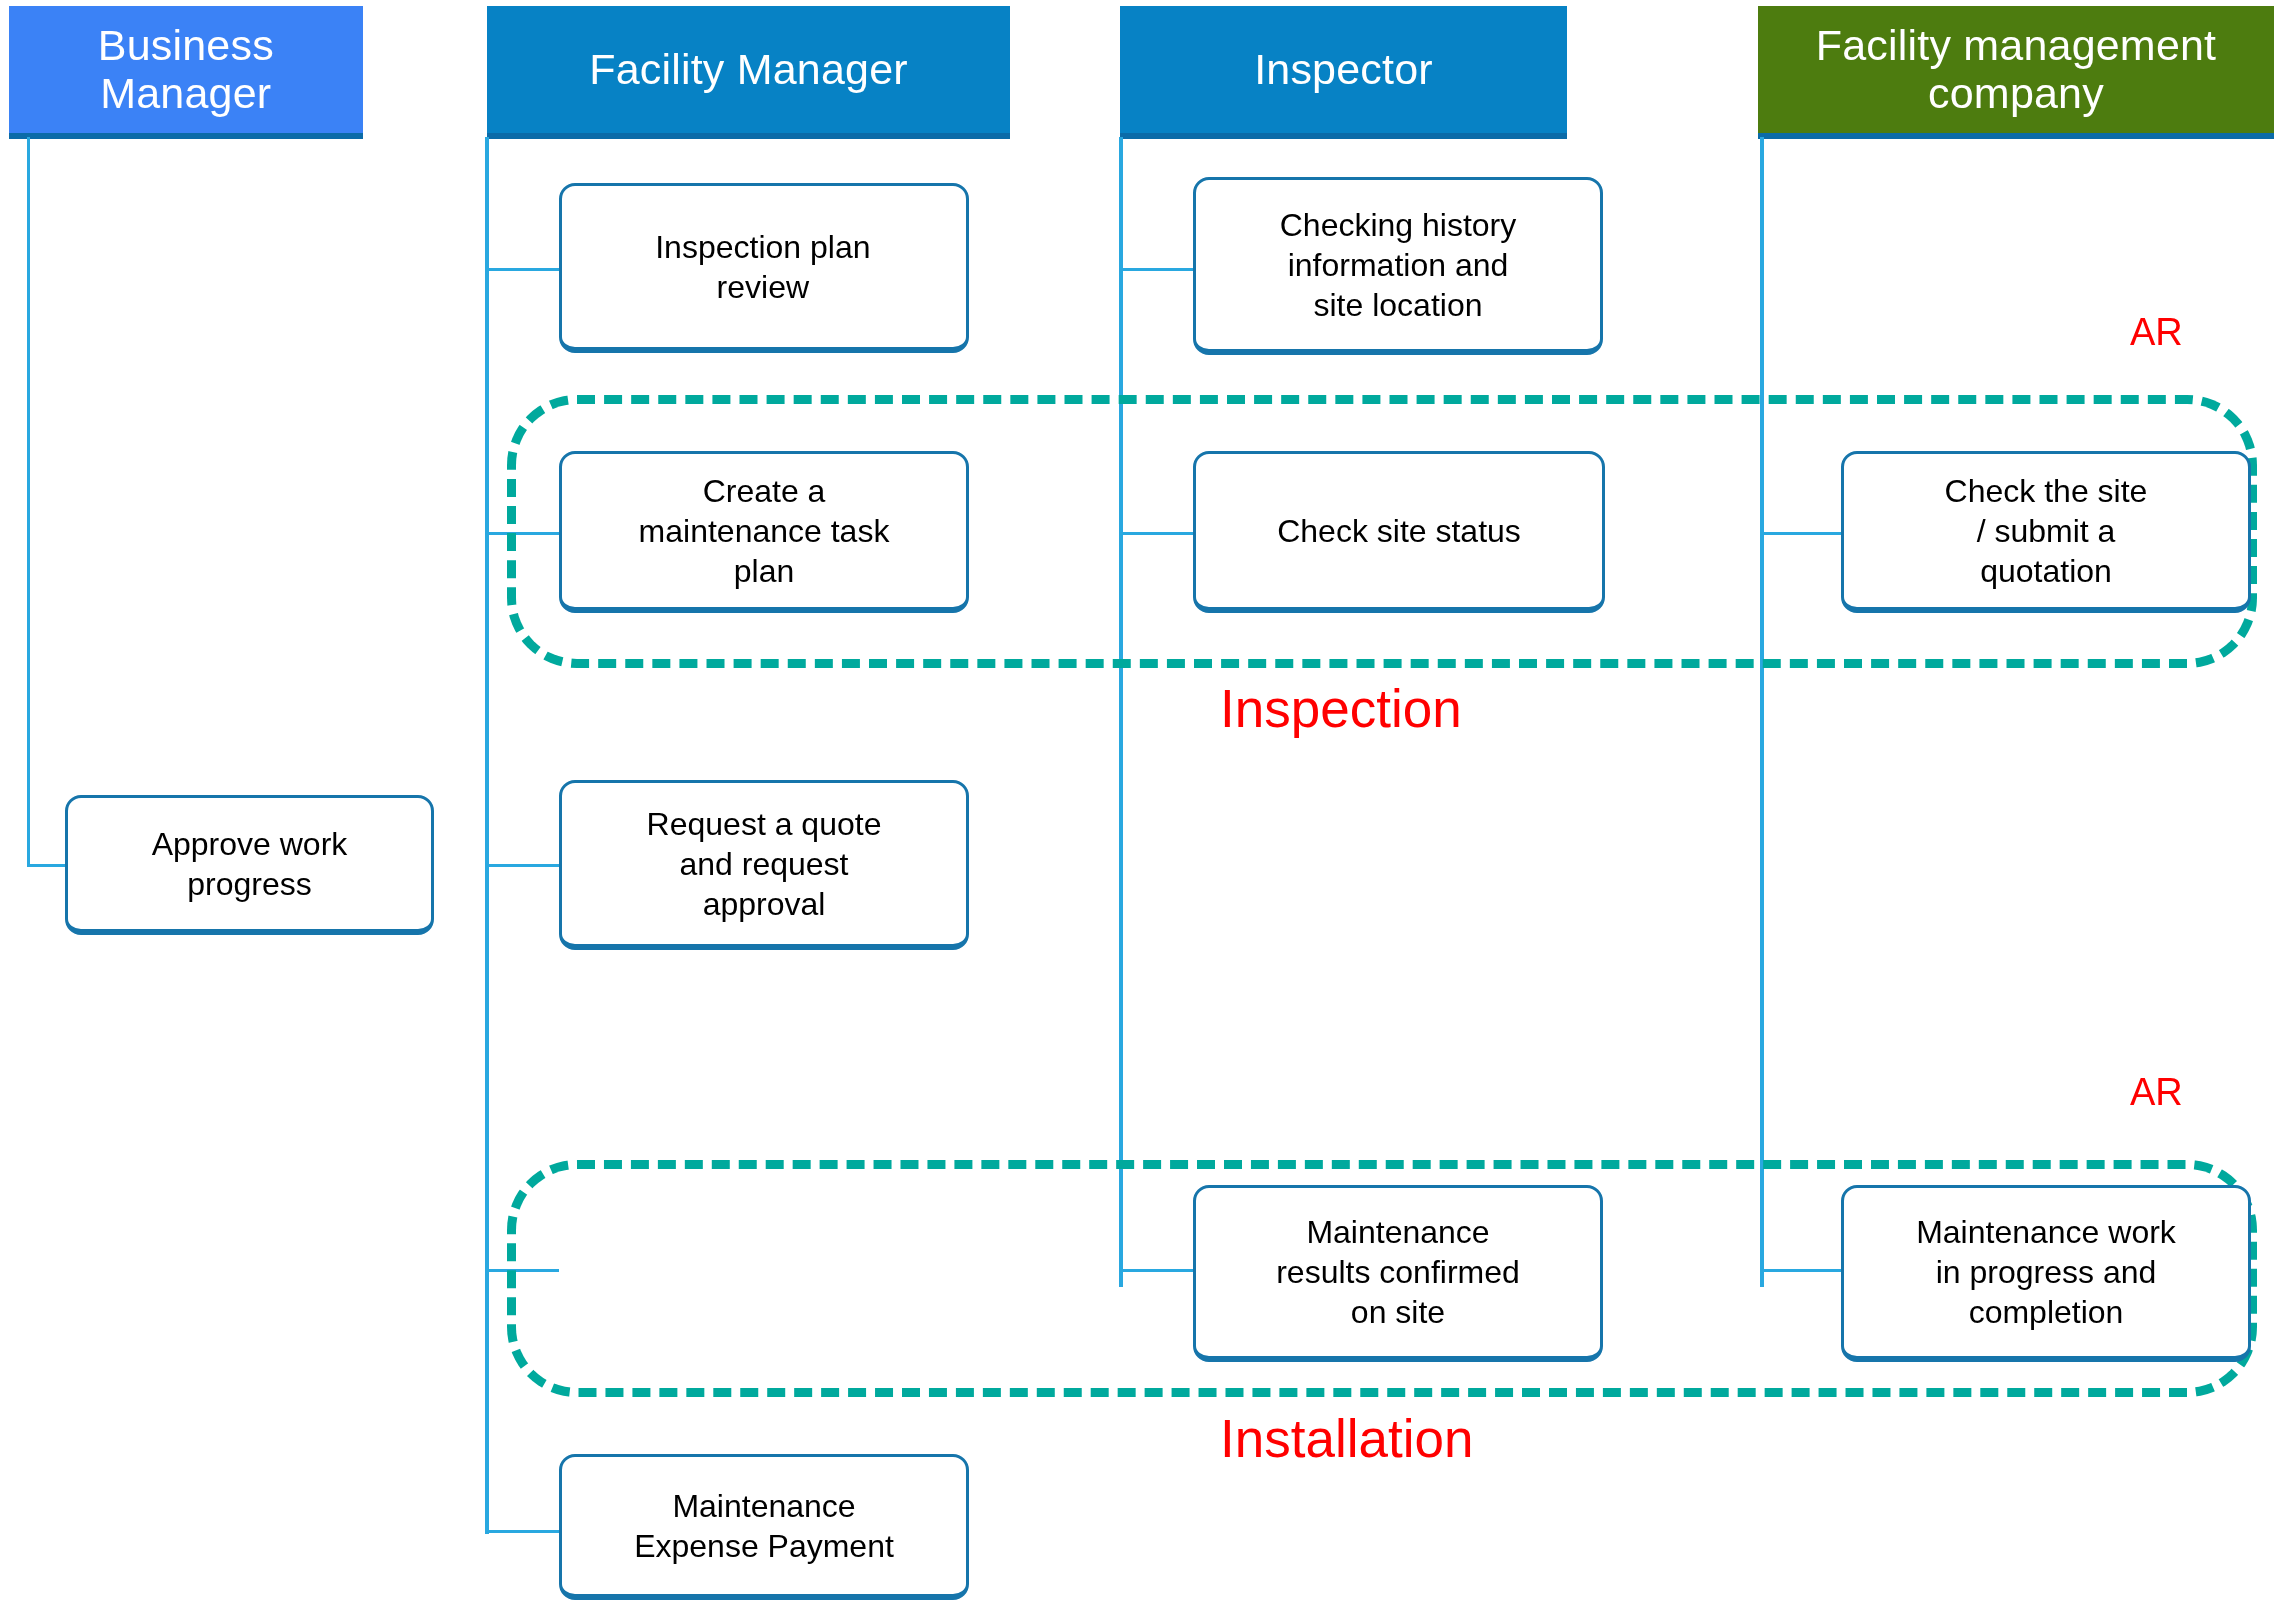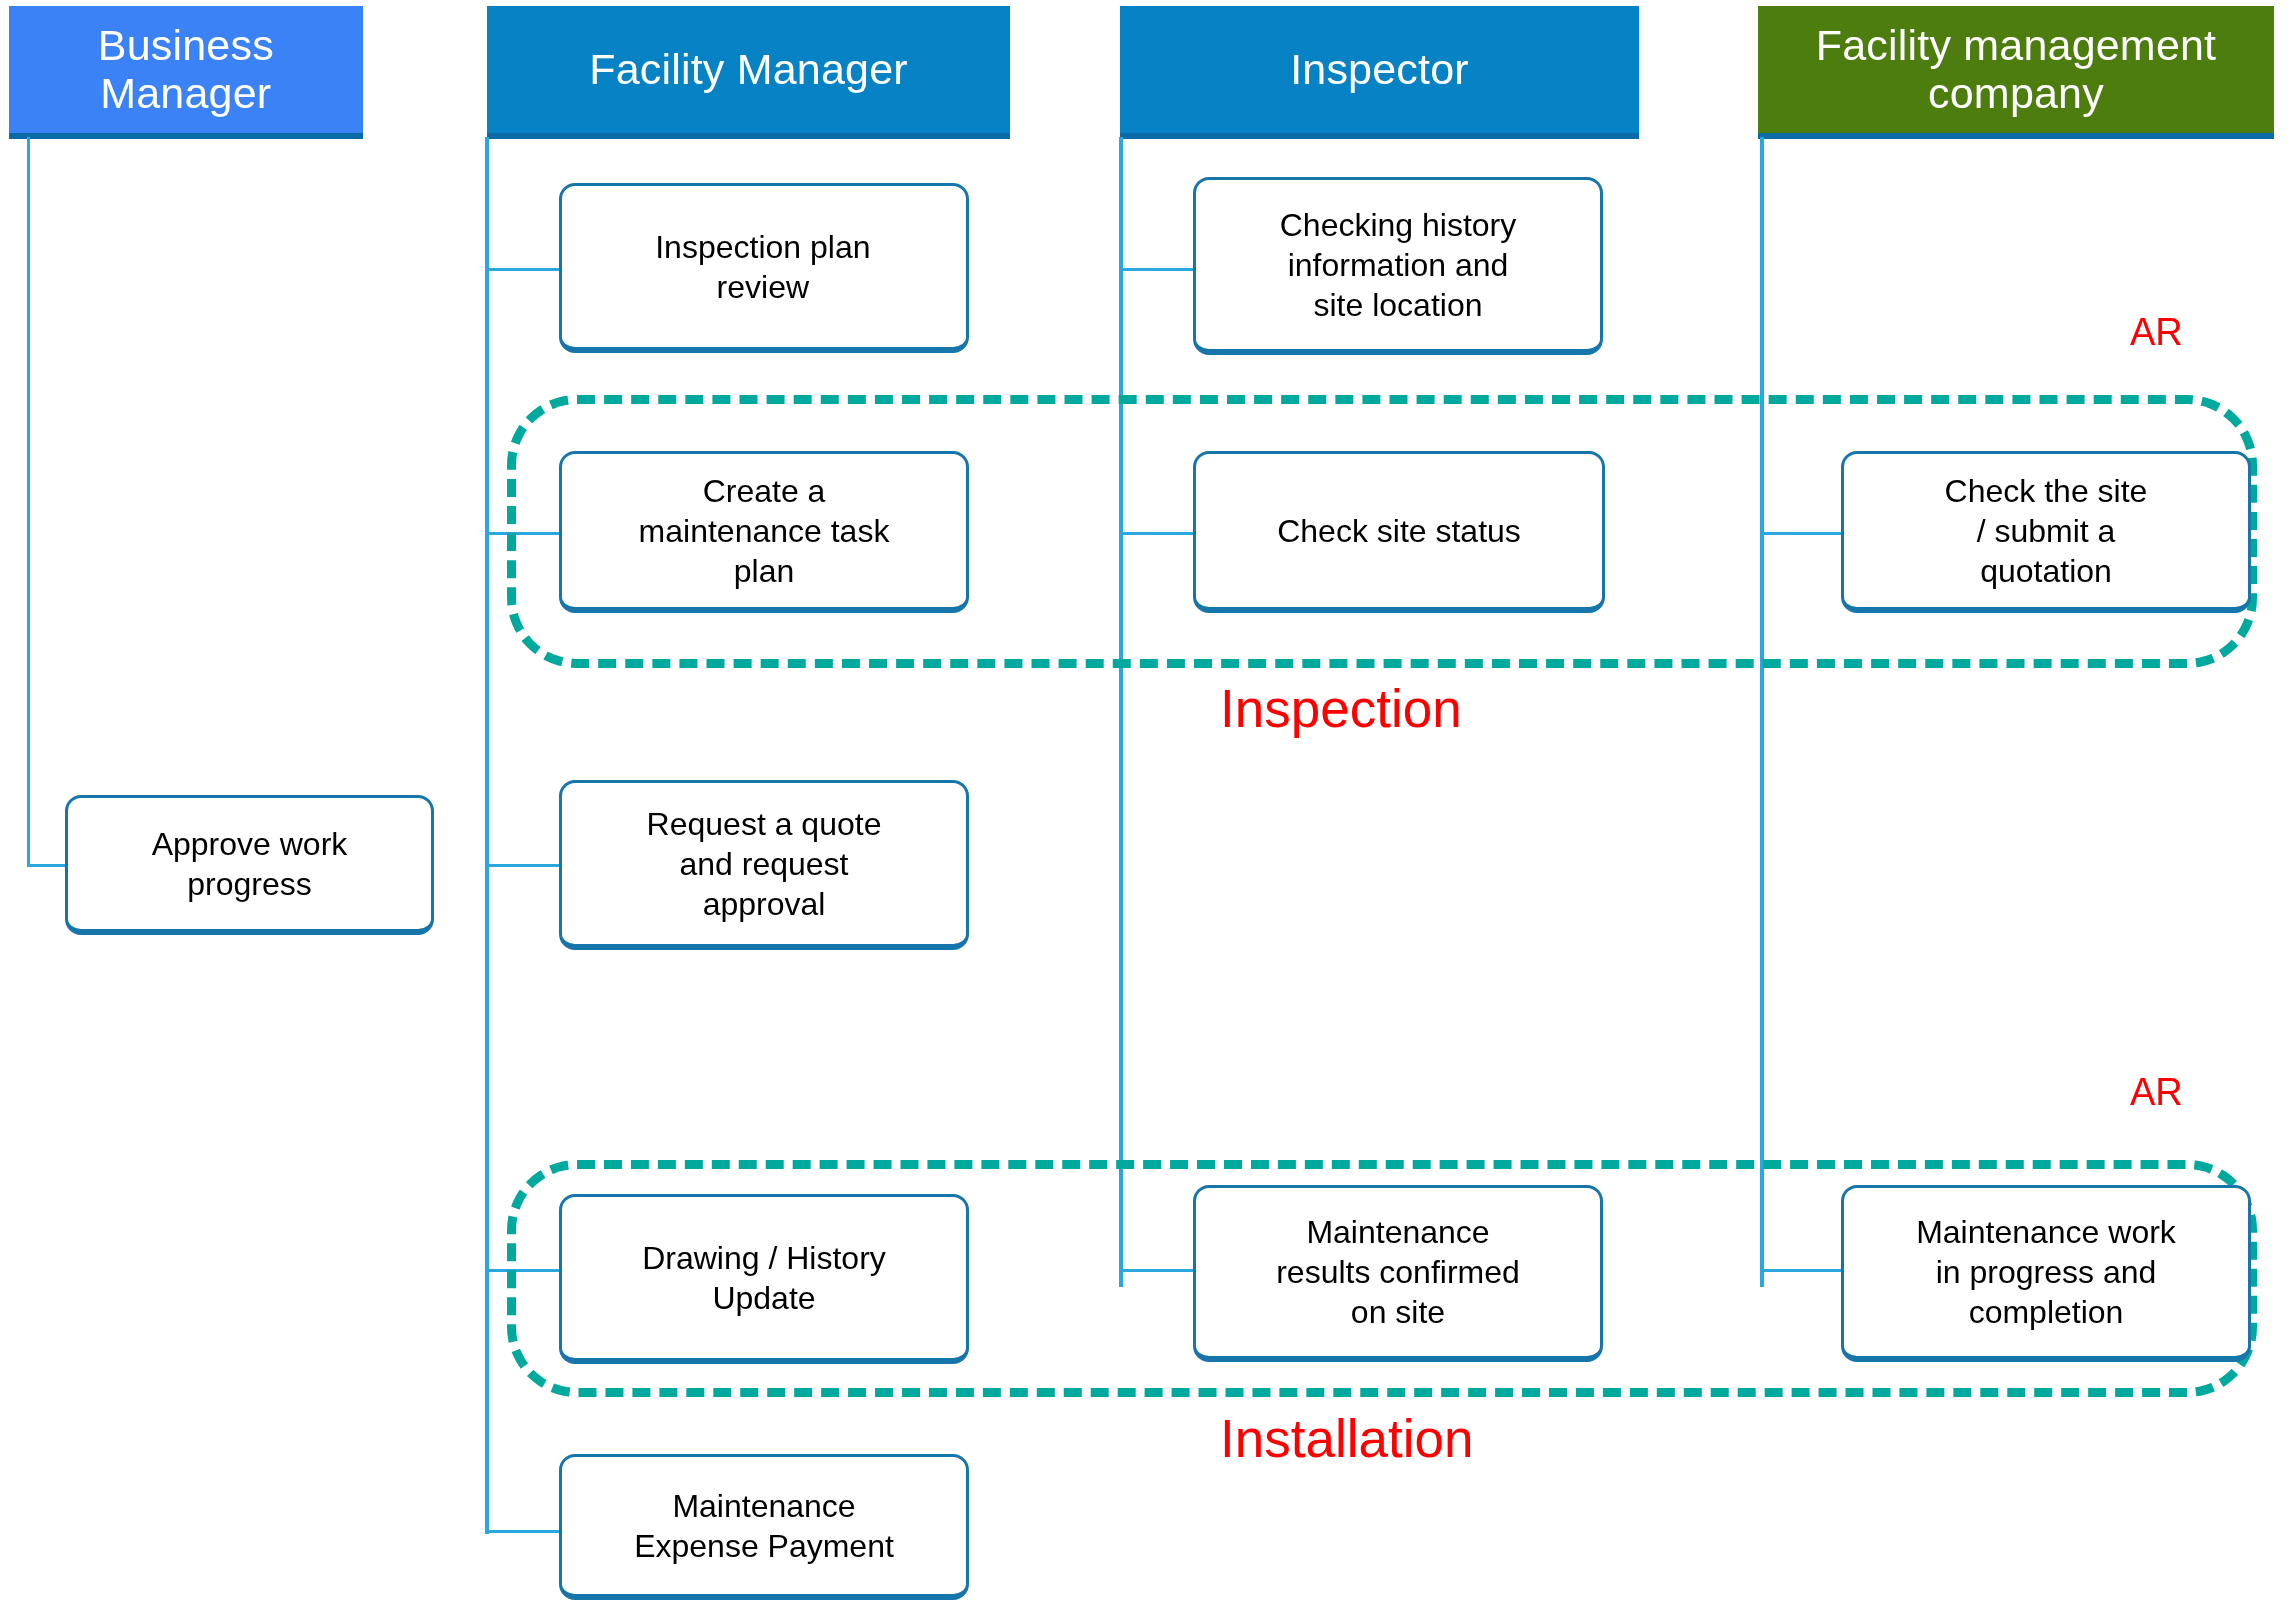--- a/index.html
+++ b/index.html
@@ -99,21 +99,21 @@
 
   <div class="lane-header" style="left: 8.8px; top: 5.9px; width: 354px; height: 133px; background: #3b82f6; border-bottom-color: rgb(11, 107, 168); color: rgb(255, 255, 255);">
     <span style="white-space:pre-line;">Business
 Manager</span>
   </div>
 
   <div class="lane-header" style="left: 487px; top: 5.9px; width: 523px; height: 133px; background: rgb(7, 130, 197); border-bottom-color: rgb(11, 107, 168); color: rgb(255, 255, 255);">
     <span style="white-space:pre-line;">Facility Manager</span>
   </div>
 
-  <div class="lane-header" style="left: 1120px; top: 5.9px; width: 519px; height: 133px; background: rgb(7, 130, 197); border-bottom-color: rgb(11, 107, 168); color: rgb(255, 255, 255);">
+  <div class="lane-header" style="left: 1120px; top: 5.9px; width: 447px; height: 133px; background: rgb(7, 130, 197); border-bottom-color: rgb(11, 107, 168); color: rgb(255, 255, 255);">
     <span style="white-space:pre-line;">Inspector</span>
   </div>
 
   <div class="lane-header" style="left: 1758px; top: 5.9px; width: 516px; height: 133px; background: #4d7c0f; border-bottom-color: rgb(11, 107, 168); color: rgb(255, 255, 255);">
     <span style="white-space:pre-line;">Facility management
 company</span>
   </div>
 
   <div class="vline" style="left: 26.5px; top: 137px; height: 730px; background: rgb(41, 168, 224);"></div>
   <div class="vline" style="left: 485px; top: 137px; height: 1397px; background: rgb(41, 168, 224);"></div>
@@ -169,24 +169,20 @@
     <span style="white-space:pre-line;">Approve work
 progress</span>
   </div>
 
   <div class="node" style="left: 559px; top: 780px; width: 410px; height: 170px; border-color: rgb(22, 117, 171); color: rgb(0, 0, 0);">
     <span style="white-space:pre-line;">Request a quote
 and request
 approval</span>
   </div>
 
-  <div class="node" style="left: 559px; top: 1194px; width: 410px; height: 170px; border-color: rgb(22, 117, 171); color: rgb(0, 0, 0);">
-    <span style="white-space:pre-line;">Drawing / History
-Update</span>
-  </div>
 
   <div class="node" style="left: 1193px; top: 1185px; width: 410px; height: 177px; border-color: rgb(22, 117, 171); color: rgb(0, 0, 0);">
     <span style="white-space:pre-line;">Maintenance
 results confirmed
 on site</span>
   </div>
 
   <div class="node" style="left: 1841px; top: 1185px; width: 410px; height: 177px; border-color: rgb(22, 117, 171); color: rgb(0, 0, 0);">
     <span style="white-space:pre-line;">Maintenance work
 in progress and

